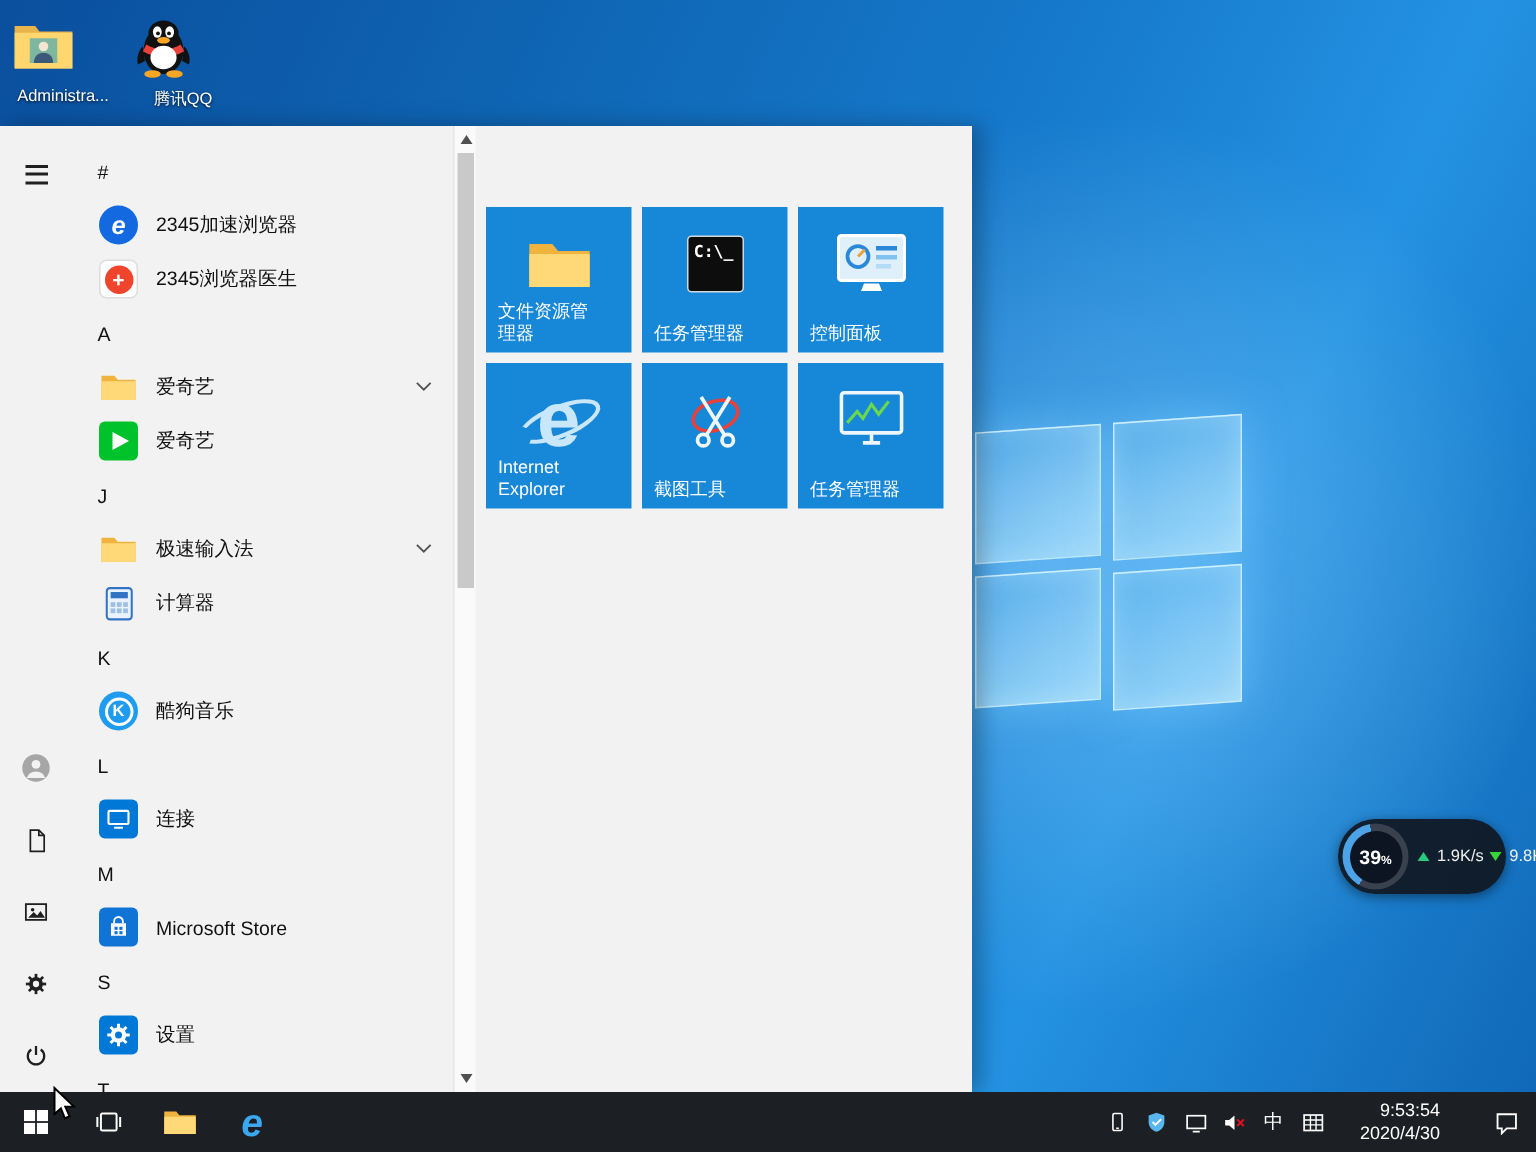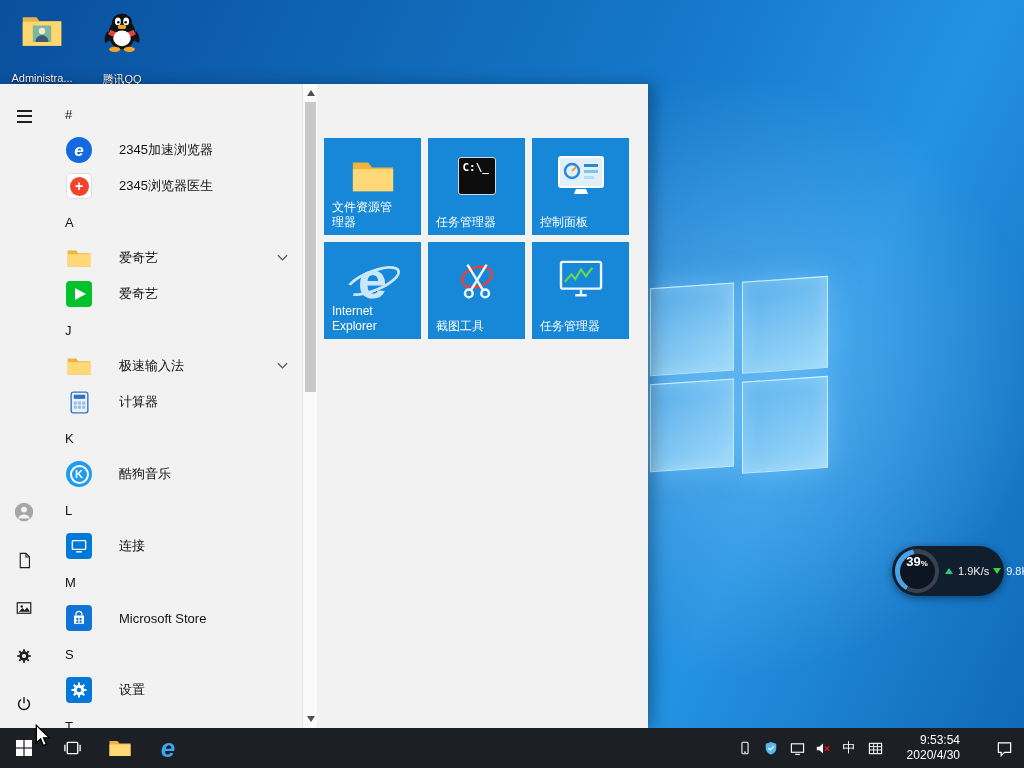--- a/index.html
+++ b/index.html
@@ -14,37 +14,37 @@
   .pane{position:absolute;background:linear-gradient(150deg,rgba(125,200,250,.28),rgba(190,235,255,.75));
     border:1px solid rgba(215,245,255,.85);
     box-shadow:0 0 28px rgba(120,200,255,.55), inset 0 0 18px rgba(210,245,255,.3)}
   .p1{left:0;top:0;width:84px;height:88px}
   .p2{left:92px;top:0;width:86px;height:92px}
   .p3{left:0;top:96px;width:84px;height:88px}
   .p4{left:92px;top:100px;width:86px;height:92px}
 
   
   .desktop-icons{position:absolute;left:6px;top:8px;display:flex;gap:8px;z-index:2}
-  .dicon{width:72px;display:flex;flex-direction:column;align-items:center;gap:18px}
+  .dicon{width:72px;display:flex;flex-direction:column;gap:4px}
   .dicon-img{width:46px;height:46px;display:flex;align-items:center;justify-content:center}
   .dicon-label{font-size:11px;color:#fff;text-shadow:0 1px 2px rgba(0,0,0,.85);text-align:center;white-space:nowrap;max-width:74px;overflow:hidden}
 
   
   .start-menu{position:absolute;left:0;top:84px;width:648px;height:644px;background:#f2f2f2;
     box-shadow:6px 0 14px rgba(0,0,0,.28);z-index:5}
   .rail{position:absolute;left:0;top:0;width:48px;height:100%}
   .rail-btn{position:absolute;left:0;width:48px;height:48px;display:flex;align-items:center;justify-content:center}
   .hamburger{display:flex;flex-direction:column;gap:3.5px}
   .hamburger i{display:block;width:15px;height:2px;background:#1f1f1f}
 
   .applist{position:absolute;left:48px;top:0;width:252px;height:100%;overflow:hidden;padding-top:12px}
   .al-header{height:36px;display:flex;align-items:center;padding-left:17px;font-size:13px;color:#111}
   .al-item{height:36px;display:flex;align-items:center;padding-left:17px;font-size:13px;color:#111}
   .al-ico{width:28px;height:28px;display:flex;align-items:center;justify-content:center;flex:none}
-  .al-label{margin-left:26px;white-space:nowrap}
+  .al-label{margin-left:11px;white-space:nowrap}
   .al-chev{margin-left:auto;margin-right:12px;display:flex}
 
   .circ{width:26px;height:26px;border-radius:50%;display:flex;align-items:center;justify-content:center}
   .eglyph{color:#fff;font-weight:bold;font-style:italic;font-size:17px;line-height:1}
   .sq{width:26px;height:26px;border-radius:4px;display:flex;align-items:center;justify-content:center}
   .doctor{width:26px;height:26px;border-radius:5px;background:#fff;border:1px solid #ddd;display:flex;align-items:center;justify-content:center}
   .doctor-circle{width:19px;height:19px;border-radius:50%;background:#f0452c;color:#fff;display:flex;align-items:center;justify-content:center;font-size:14px;font-weight:bold;line-height:1}
   .play-tri{width:0;height:0;border-left:11px solid #fff;border-top:6.5px solid transparent;border-bottom:6.5px solid transparent;margin-left:3px}
   .kring{width:19px;height:19px;border:2px solid #fff;border-radius:50%;color:#fff;font-size:11px;font-weight:bold;display:flex;align-items:center;justify-content:center}
 
@@ -66,21 +66,21 @@
   .ie-e{font-size:52px;font-weight:bold;color:#c9e7fb;line-height:1}
   .ie-ring{position:absolute;width:58px;height:22px;border:3px solid #c9e7fb;border-left-color:transparent;border-radius:50%;transform:rotate(-22deg);top:18px;left:0}
 
   
   .net-widget{position:absolute;left:892px;top:546px;width:112px;height:50px;background:rgba(16,20,28,.9);
     border-radius:25px;z-index:4;display:flex;align-items:center;box-shadow:0 2px 8px rgba(0,0,0,.45)}
   .gauge{width:44px;height:44px;margin-left:3px;border-radius:50%;flex:none;
     background:conic-gradient(from 210deg,#4da3e8 0deg 140deg,#39414e 140deg 360deg);
     display:flex;align-items:center;justify-content:center}
   .gauge-inner{width:35px;height:35px;border-radius:50%;background:#0d1422;color:#fff;
-    display:flex;justify-content:center;font-weight:bold}
+    display:flex;align-items:center;justify-content:center;font-weight:bold}
   .gauge-val{font-size:13px}
   .gauge-unit{font-size:8px;margin-top:5px}
   .speeds{margin-left:6px;display:flex;flex-direction:row;justify-content:center;gap:4px}
   .speed-row{display:flex;align-items:center;gap:5px;color:#f0f0f0;font-size:11px;line-height:1}
   .arr-up{width:0;height:0;border-left:4px solid transparent;border-right:4px solid transparent;border-bottom:6px solid #29c97e}
   .arr-down{width:0;height:0;border-left:4px solid transparent;border-right:4px solid transparent;border-top:6px solid #3ad43a}
 
   
   .taskbar{position:absolute;left:0;bottom:0;width:1024px;height:40px;background:#1c1f23;display:flex;align-items:center;z-index:10}
   .tb-btn{width:48px;height:40px;display:flex;align-items:center;justify-content:center}

